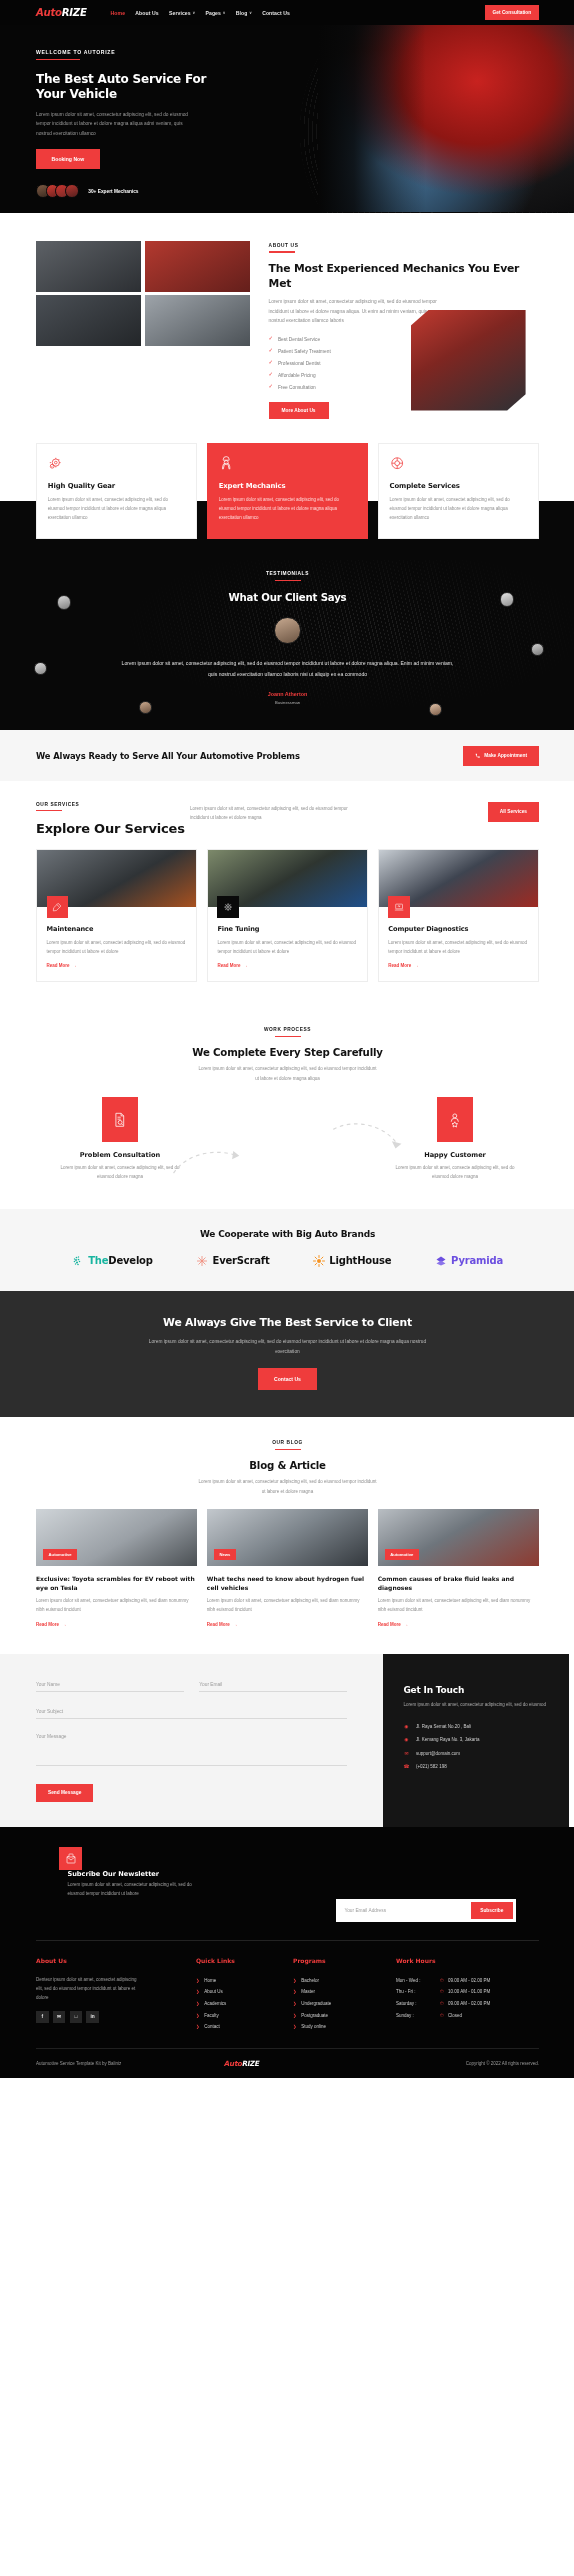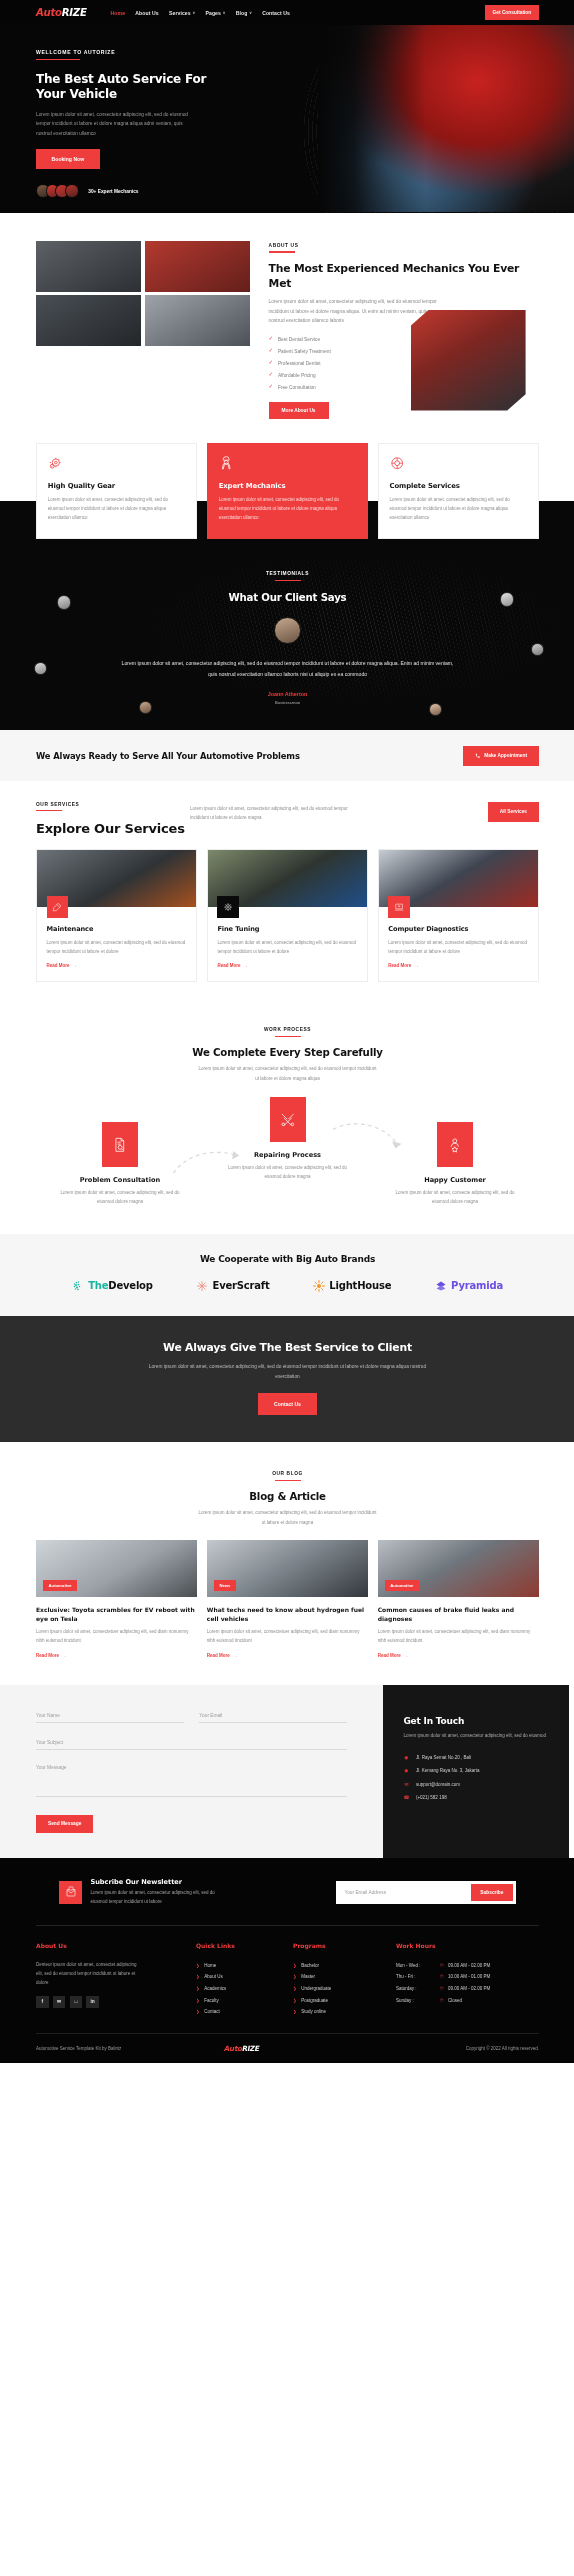--- a/index.html
+++ b/index.html
@@ -256,21 +256,21 @@
   
   .dark-cta { background: #2d2d2d; padding: 25px 0 27.5px; text-align: center; }
   .dark-cta h2 {
     font-family: "DejaVu Sans", sans-serif;
     color: #fff; font-size: 10.8px; font-weight: 700; letter-spacing: -0.2px;
   }
   .dark-cta p { color: #bdbdbd; font-size: 4.8px; line-height: 2.05; margin: 7.8px auto 0; max-width: 281px; }
   .btn-contact { margin-top: 12px; padding: 7.8px 15.6px; font-size: 5.1px; font-weight: 600; }
 
   
-  .blog { padding: 29px 0 26px; text-align: center; }
+  .blog { padding: 23px 0 26px; text-align: center; }
   .blog .sec-rule { margin: 3.6px auto 9.6px; }
   .blog h2 {
     font-family: "DejaVu Sans", sans-serif;
     font-size: 10.2px; font-weight: 700; color: #121212; letter-spacing: -0.2px;
   }
   .blog .sub { font-size: 4.5px; line-height: 2.05; color: #8f8f8f; margin: 6.6px auto 0; max-width: 180px; }
   .blog-grid { width: 503px; margin: 13px auto 0; display: flex; gap: 9.6px; text-align: left; }
   .blog-card { flex: 1; }
   .blog-img { height: 57px; position: relative; }
   .bi1 { background: linear-gradient(150deg,#cfd4d8 0%,#9aa0a6 55%,#4a4f53 100%); }
@@ -305,21 +305,21 @@
     color: #fff; font-size: 9px; font-weight: 700; letter-spacing: -0.2px;
   }
   .get-touch .gp { color: #a9a9a9; font-size: 4.5px; line-height: 1.95; margin-top: 6.6px; }
   .gt-list { margin-top: 9.6px; }
   .gt-list li { list-style: none; display: flex; align-items: center; gap: 6.6px; padding: 4.2px 0; }
   .gt-list .gi { color: #ef3c3c; font-size: 4.8px; width: 6px; text-align: center; }
   .gt-list .gt { color: #cfcfcf; font-size: 4.5px; }
 
   
   .newsletter { background: #050505; padding: 20.4px 0 14.4px; }
-  .nl-inner { width: 457px; margin: 0 auto; display: flex; align-items: center; }
+  .nl-inner { width: 457px; margin: 0 auto; display: flex; align-items: flex-start; flex-direction: column; }
   .nl-icon { width: 23px; height: 23px; background: #ef3c3c; display: flex; align-items: center; justify-content: center; }
   .nl-text { margin-left: 8.4px; }
   .nl-text h3 { font-family: "DejaVu Sans", sans-serif; color: #fff; font-size: 6.6px; font-weight: 700; }
   .nl-text p { color: #a2a2a2; font-size: 4.5px; line-height: 1.95; margin-top: 3px; max-width: 138px; }
   .nl-form { margin-left: auto; background: #fff; display: flex; align-items: center; padding: 3px 3px 3px 8.4px; width: 180px; }
   .nl-form input { border: 0; outline: none; flex: 1; font-family: "Liberation Sans", sans-serif; font-size: 4.8px; color: #666; }
   .nl-form input::placeholder { color: #9d9d9d; }
   .btn-sub { padding: 6px 9.6px; font-size: 4.8px; font-weight: 600; }
 
   
@@ -597,31 +597,20 @@
     <div class="step">
       <div class="step-icon">
         <svg width="15.6" height="15.6" viewBox="0 0 24 24" fill="none" stroke="#fff" stroke-width="1.2">
             <path d="M6 2h8l4 4v16H6z"></path>
             <path d="M14 2v4h4M8.5 8h5M8.5 11h5"></path>
             <circle cx="12.5" cy="16" r="3"></circle>
             <path d="M14.8 18.2L17 20.4"></path>
           </svg>
       </div>
       <h3>Problem Consultation</h3>
-      <p>Lorem ipsum dolor sit amet, consecte adipiscing elit, sed do eiusmod dolore magna</p>
-    </div>
-    <div class="step mid">
-      <div class="step-icon">
-        <svg width="15.6" height="15.6" viewBox="0 0 24 24" fill="none" stroke="#fff" stroke-width="1.2">
-            <path d="M3 3l8 8M21 3l-8 8M6 21l12-12M18 21L6 9"></path>
-            <circle cx="5" cy="19" r="2"></circle>
-            <circle cx="19" cy="19" r="2"></circle>
-          </svg>
-      </div>
-      <h3>Repairing Process</h3>
       <p>Lorem ipsum dolor sit amet, consecte adipiscing elit, sed do eiusmod dolore magna</p>
     </div>
     <div class="step">
       <div class="step-icon">
         <svg width="15.6" height="15.6" viewBox="0 0 24 24" fill="none" stroke="#fff" stroke-width="1.2">
             <circle cx="12" cy="6" r="3"></circle>
             <path d="M6.5 15a5.5 5.5 0 0111 0"></path>
             <path d="M12 15l1.3 2.7 3 .4-2.2 2.1.5 3-2.6-1.4L9.4 23l.5-3-2.2-2.1 3-.4z"></path>
           </svg>
       </div>

